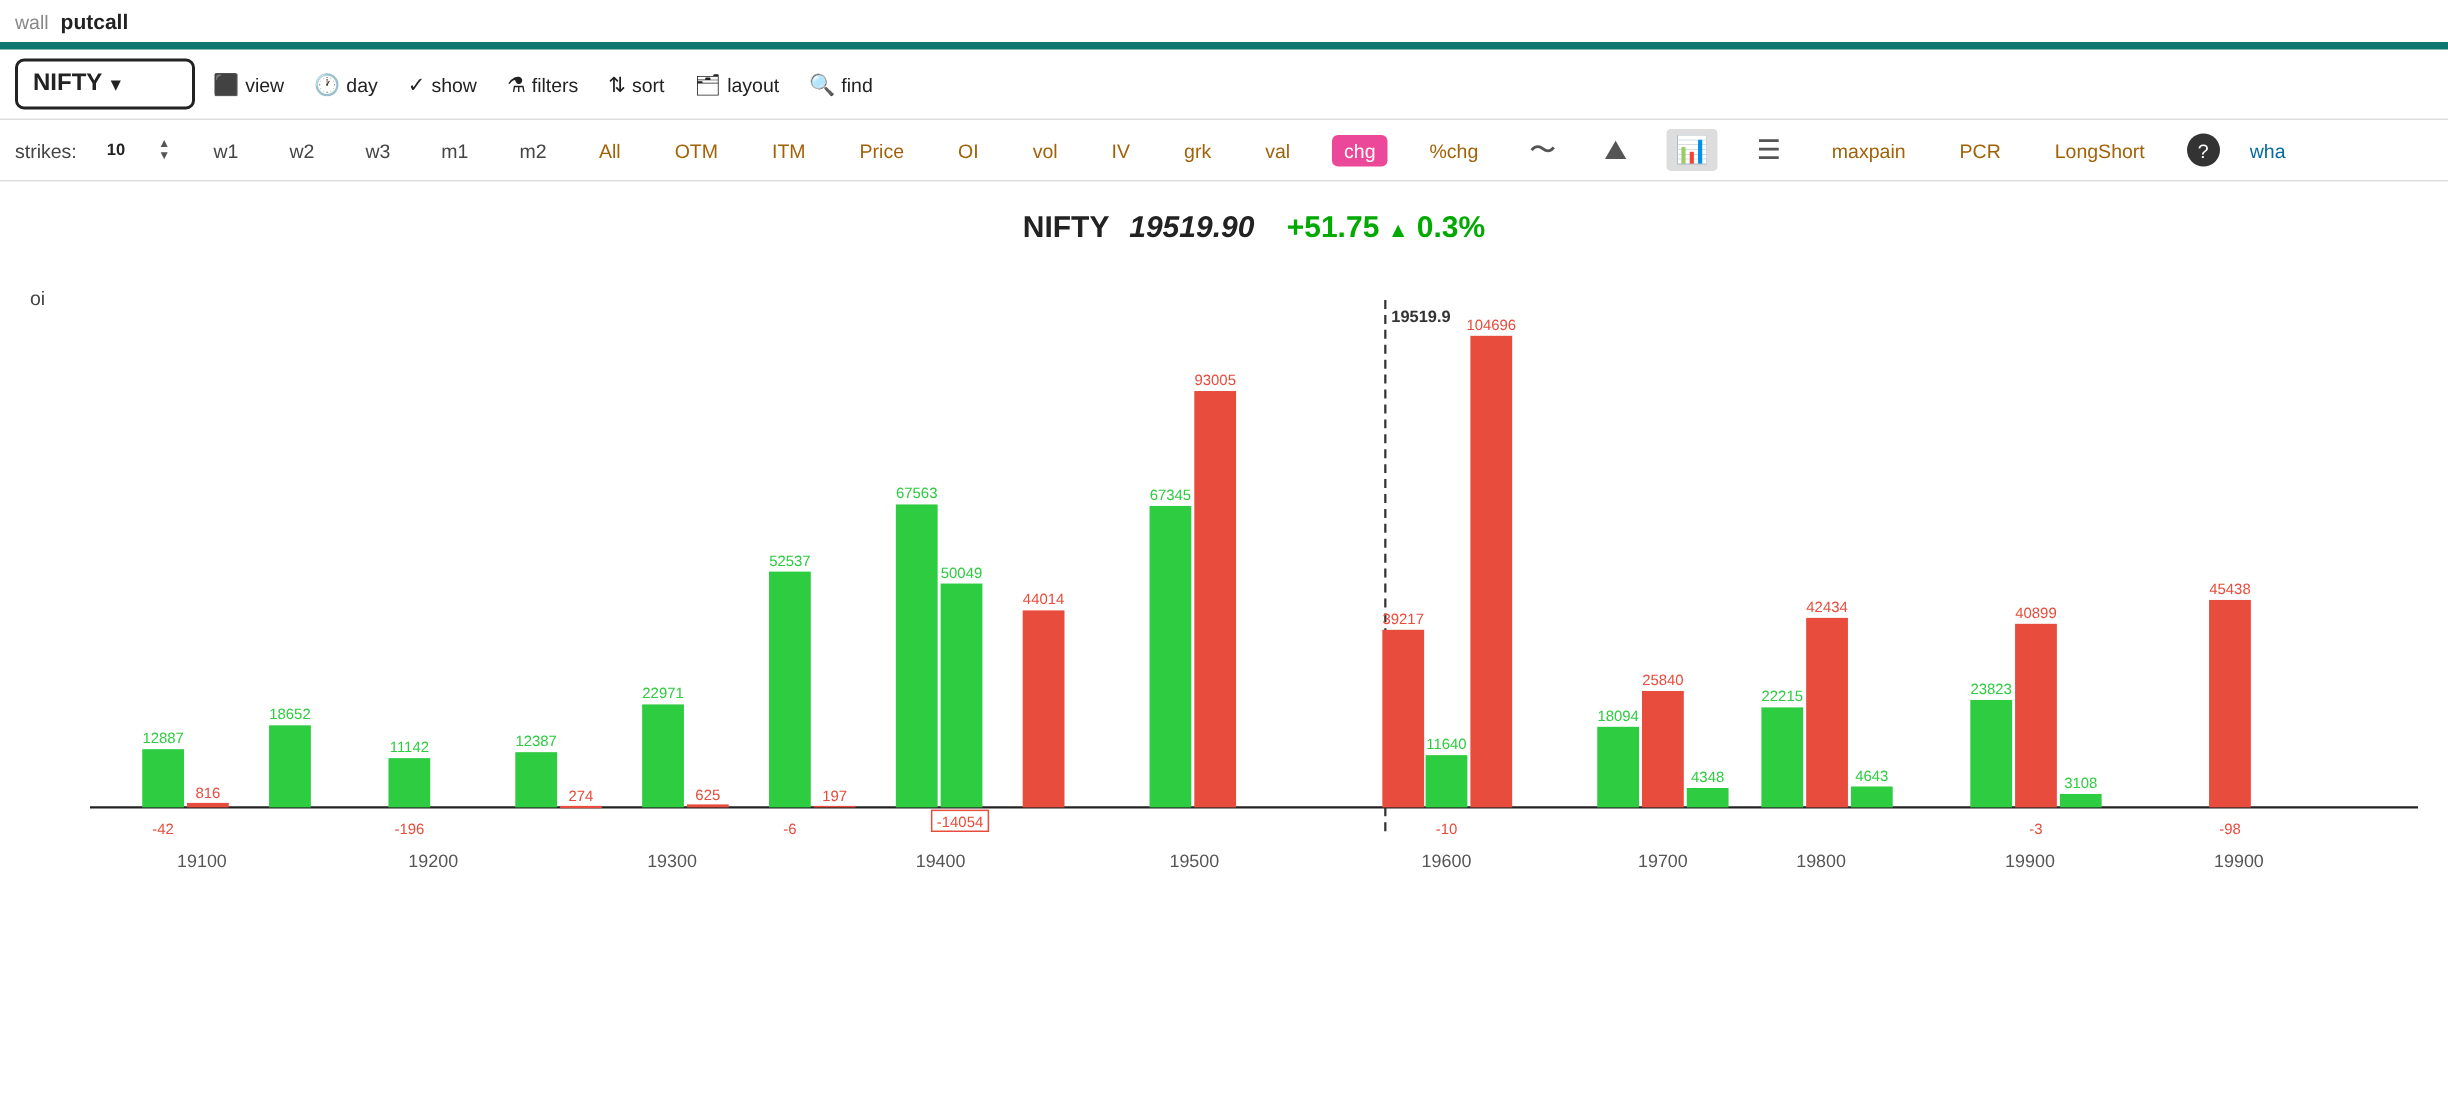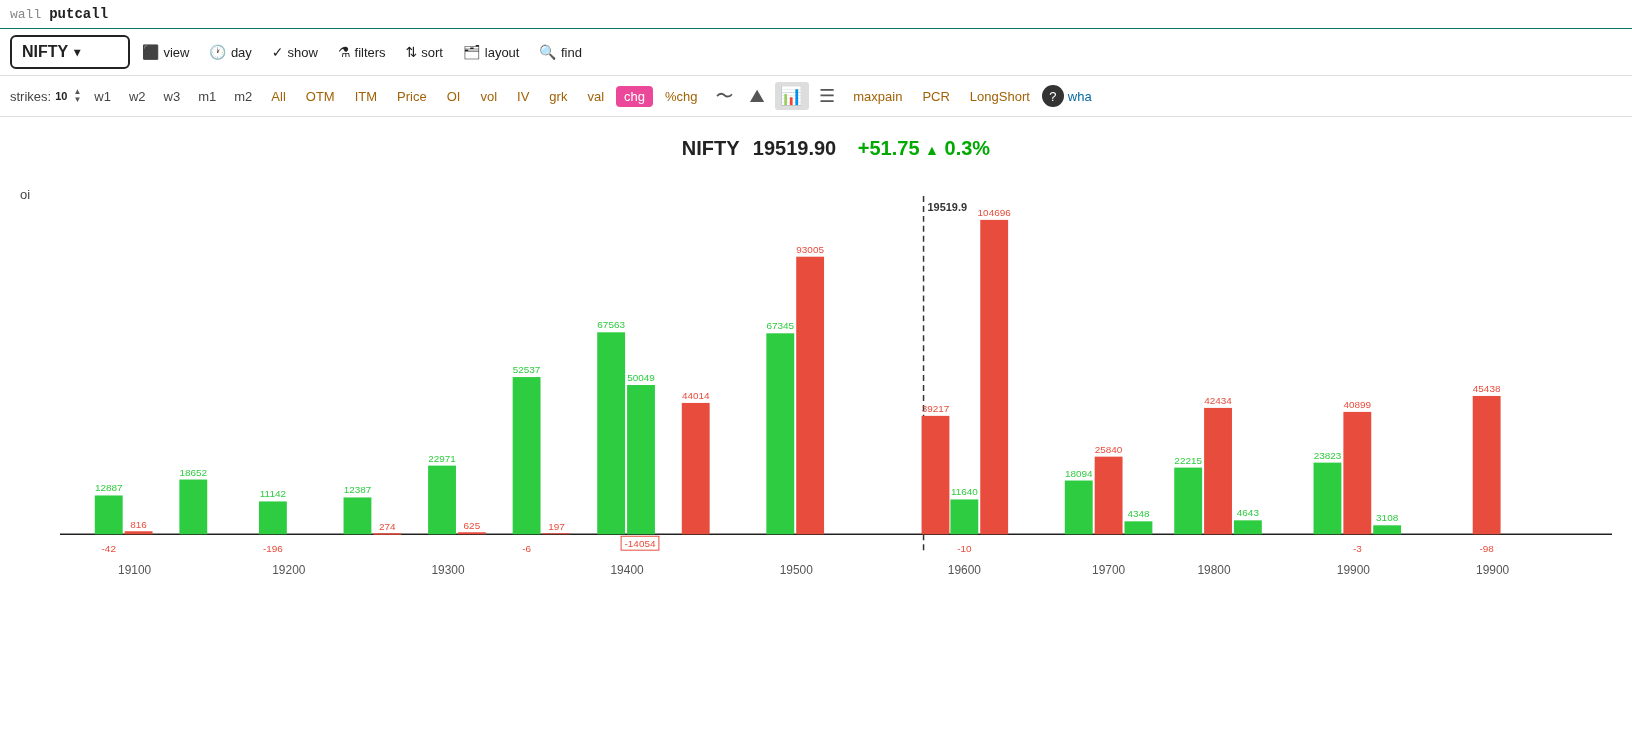--- a/index.html
+++ b/index.html
@@ -1,21 +1,20 @@
 <!DOCTYPE html>
 <html><head>
   <meta charset="utf-8">
   <style>
     * { box-sizing: border-box; margin: 0; padding: 0; }
     body { font-family: Arial, sans-serif; font-size: 13px; background: #fff; color: #222; overflow-x: hidden; }
 
     .top-bar {
       display: flex; align-items: center; padding: 6px 10px; gap: 6px;
-      border-bottom: 1px solid #0f766e;
-      font-family: Liberation Mono, monospace;
+      border-bottom: 5px solid #0f766e;
     }
     .top-bar .wall-label { color: #888; font-size: 13px; margin-right: 2px; }
     .top-bar .putcall-label { font-weight: bold; font-size: 14px; }
 
     .toolbar {
       display: flex; align-items: center; padding: 6px 10px; gap: 4px;
       border-bottom: 1px solid #ddd; flex-wrap: wrap;
     }
     .symbol-select {
       border: 2px solid #222; border-radius: 6px; padding: 6px 10px;
@@ -24,21 +23,21 @@
       min-width: 120px;
     }
     .symbol-select .chevron { font-size: 12px; }
     .toolbar-btn {
       display: flex; align-items: center; gap: 4px; padding: 5px 8px;
       border: none; background: none; cursor: pointer; font-size: 13px; color: #222;
     }
     .toolbar-btn .icon { font-size: 14px; }
 
     .strikes-bar {
-      display: flex; align-items: center; padding: 5px 10px; gap: 4px;
+      display: flex; align-items: center; padding: 5px 10px; gap: 20px;
       border-bottom: 1px solid #ddd; flex-wrap: wrap;
     }
     .strikes-label { font-size: 13px; color: #444; }
     .strikes-num { font-size: 11px; font-weight: bold; }
     .strikes-arrows { display: flex; flex-direction: column; margin: 0 2px; cursor: pointer; }
     .strikes-arrows span { font-size: 8px; line-height: 1; color: #555; }
 
     .period-btn {
       padding: 3px 7px; border: none; background: none; cursor: pointer;
       font-size: 13px; color: #444;
@@ -58,21 +57,21 @@
     }
     .icon-btn.active { background: #ddd; border-radius: 3px; }
 
     .chart-area {
       position: relative; padding: 20px 20px 30px 60px;
       height: 520px; overflow: visible;
     }
     .chart-title {
       text-align: center; font-size: 20px; font-weight: bold; margin-bottom: 10px;
     }
-    .chart-title .price { margin-left: 8px; }
+    .chart-title .price { margin-left: 8px; font-style: italic; }
     .chart-title .change { color: #00aa00; margin-left: 16px; }
     .chart-title .pct { color: #00aa00; }
     .chart-title .arrow { color: #00aa00; font-size: 14px; }
 
     .oi-label {
       position: absolute; left: 20px; top: 70px; font-size: 13px; color: #444;
     }
 
     .chart-svg-container {
       width: 100%; height: 440px; position: relative;

